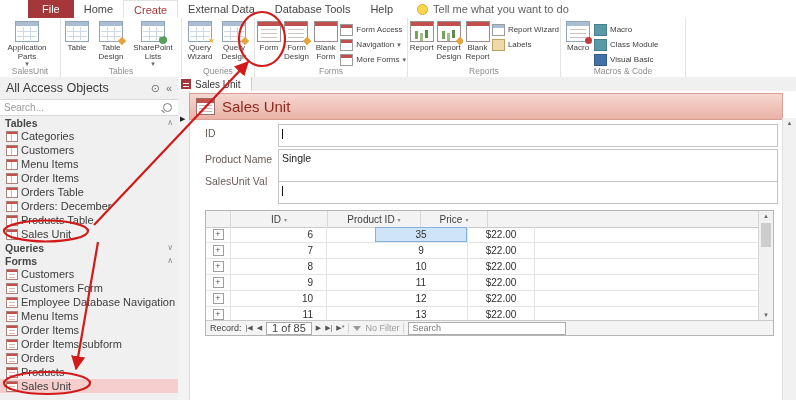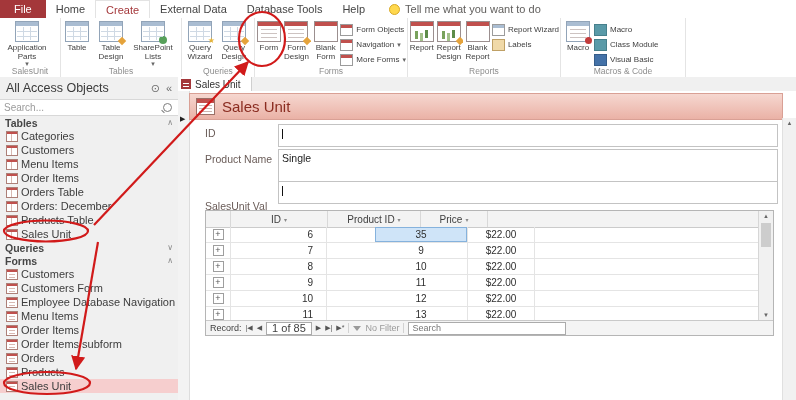--- a/index.html
+++ b/index.html
@@ -3,21 +3,21 @@
 <meta charset="utf-8">
 <style>
   html,body{margin:0;padding:0}
   body{width:796px;height:400px;overflow:hidden;background:#fff;color:#333;
        font-family:"Liberation Sans","DejaVu Sans",sans-serif;}
   #app{position:relative;width:796px;height:400px;background:#fff;}
 
   
   .tabsrow{position:absolute;top:0;left:0;right:0;height:18px;background:#fff;display:flex;align-items:stretch;}
   .tab{padding:3px 10px 0;font-size:11px;color:#444;}
-  .tab-file{background:#a4373a;color:#fff;padding:3px 14px 0;}
+  .tab-file{background:#a4373a;color:#fff;padding:3px 14px 0;margin-left:28px;}
   .tab-active{color:#a4373a;border:1px solid #e3e3e3;border-bottom:none;background:#fff;}
   .tellme{display:flex;align-items:center;gap:5px;margin-left:14px;color:#605e5c;font-size:11px;}
   .bulb{width:9px;height:9px;border-radius:50%;background:#ffd84d;border:1px solid #d8a927;display:inline-block;}
 
   
   .ribbon{position:absolute;top:18px;left:0;right:0;height:59px;background:#fff;border-bottom:1px solid #d8d8d8;display:flex;}
   .rgroup{position:relative;border-right:1px solid #e4e4e4;padding:2px 1px 11px;display:flex;align-items:flex-start;flex:0 0 auto;}
   .glabel{position:absolute;bottom:0;left:0;right:0;text-align:center;font-size:8.5px;color:#8d8d8d;padding-bottom:1px;}
   .bigbtn{display:flex;flex-direction:column;align-items:center;font-size:8px;line-height:9px;color:#3f3f3f;text-align:center;padding-top:1px;height:46px;overflow:hidden;}
   .blabel{margin-top:1px;}
@@ -203,21 +203,21 @@
           </span>
         <span class="blabel">Form Design</span>
       </div>
       <div class="bigbtn" style="width:34px">
         <span class="bicon"></span>
         <span class="blabel">Blank Form</span>
       </div>
       <div class="smallcol">
         <div class="smallbtn">
           <i class="sicon"></i>
-          <span>Form Objects</span>
+          <span>Form Access</span>
         </div>
         <div class="smallbtn">
           <i class="sicon"></i>
           <span>Navigation</span>
           <span class="caret">▾</span>
         </div>
         <div class="smallbtn">
           <i class="sicon"></i>
           <span>More Forms</span>
           <span class="caret">▾</span>
@@ -400,21 +400,21 @@
     <div class="form-scroll">
       <div class="fs-up">▲</div>
     </div>
 
     <div class="flabel" style="top:36px">ID</div>
     <div class="tbox" style="top:33px;height:17px"><span class="cursor"></span></div>
 
     <div class="flabel" style="top:62px">Product Name</div>
     <div class="tbox" style="top:58px;height:28px"><span>Single</span></div>
 
-    <div class="flabel" style="top:109px">SalesUnit Val</div>
+    <div class="flabel" style="top:84px">SalesUnit Val</div>
     <div class="tbox" style="top:90px;height:17px"><span class="cursor"></span></div>
 
     <div class="subform">
       <div class="ds-head">
         <div class="ds-hcell ds-corner"></div>
         <div class="ds-hcell c-id">
           <span>ID</span>
           <span class="sortcaret">▾</span>
         </div>
         <div class="ds-hcell c-pid">

